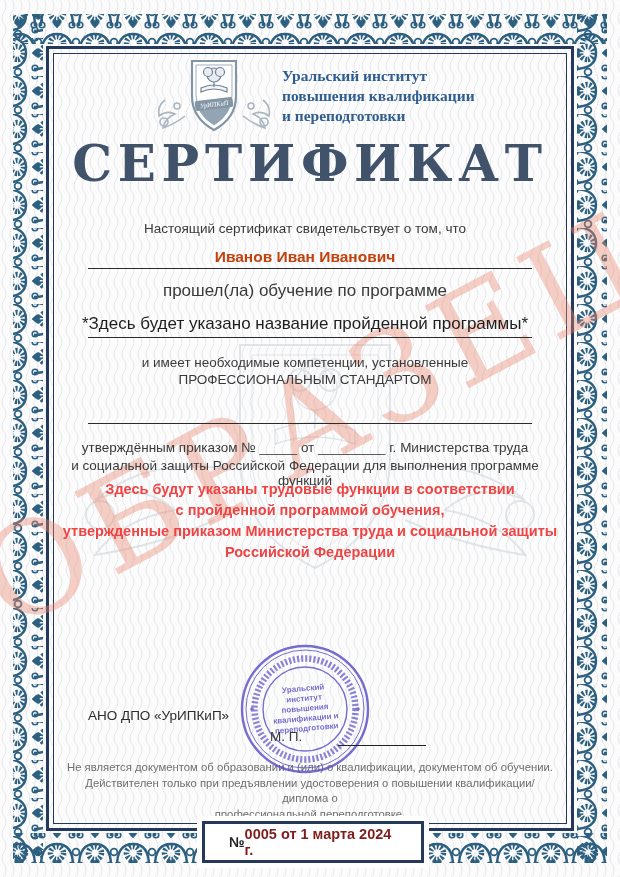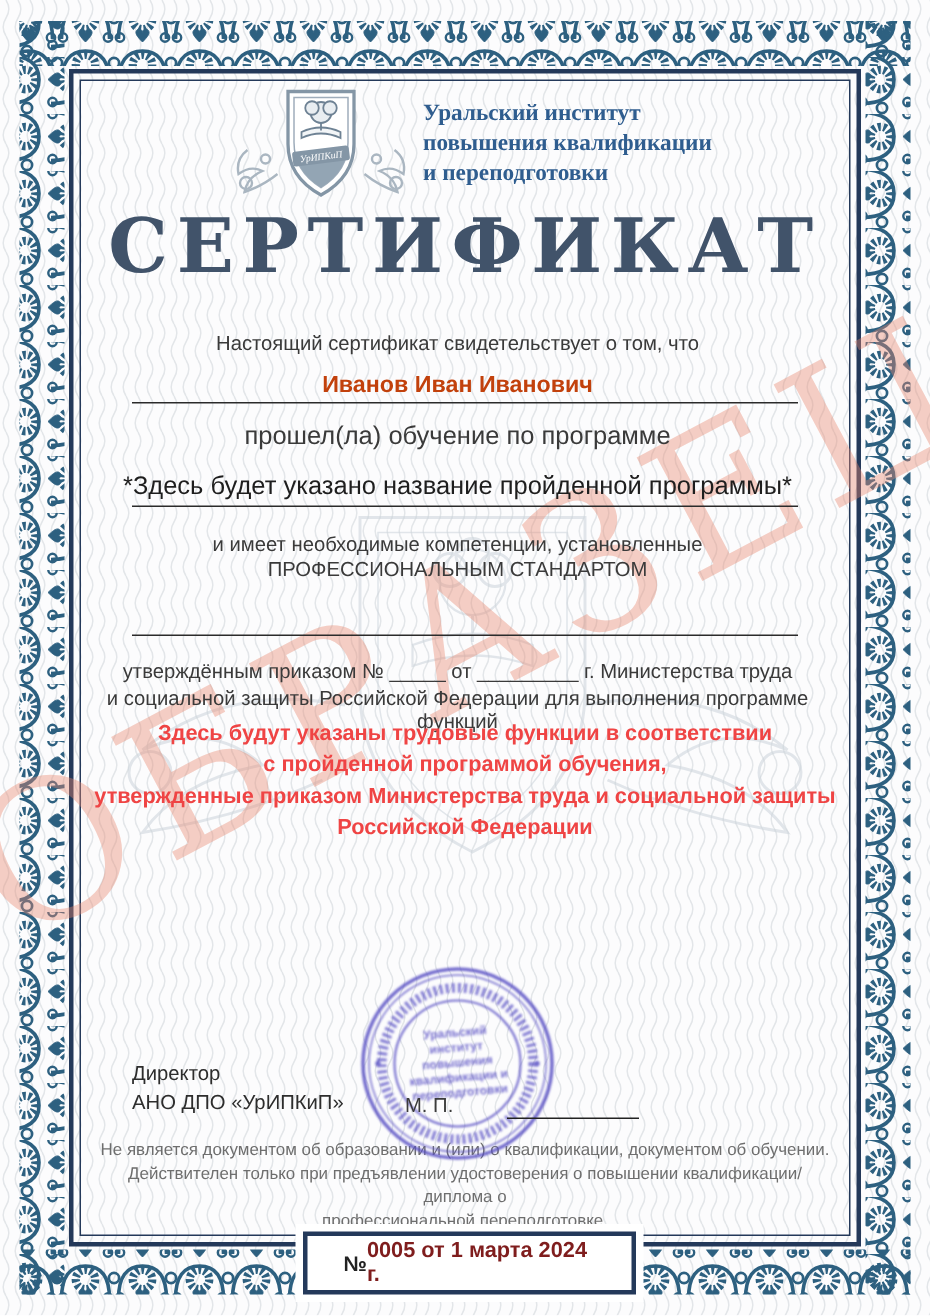--- a/index.html
+++ b/index.html
@@ -179,21 +179,20 @@
         <text x="67" y="69">повышения</text>
         <text x="67" y="79">квалификации и</text>
         <text x="67" y="89">переподготовки</text>
       </g>
       <circle cx="14" cy="67" r="1.8" fill="#584fc4"></circle>
         <circle cx="120" cy="67" r="1.8" fill="#584fc4"></circle>
     </g>
   </svg>
 
   <div class="director z4">
-    <div>Директор</div>
     <div>АНО ДПО «УрИПКиП»</div>
   </div>
   <div class="mp">М. П.</div>
   <div class="sig-line"></div>
 
   <div class="disclaimer z4">
     <div>Не является документом об образовании и (или) о квалификации, документом об обучении.</div>
     <div>Действителен только при предъявлении удостоверения о повышении квалификации/диплома о</div>
     <div>профессиональной переподготовке.</div>
   </div>

